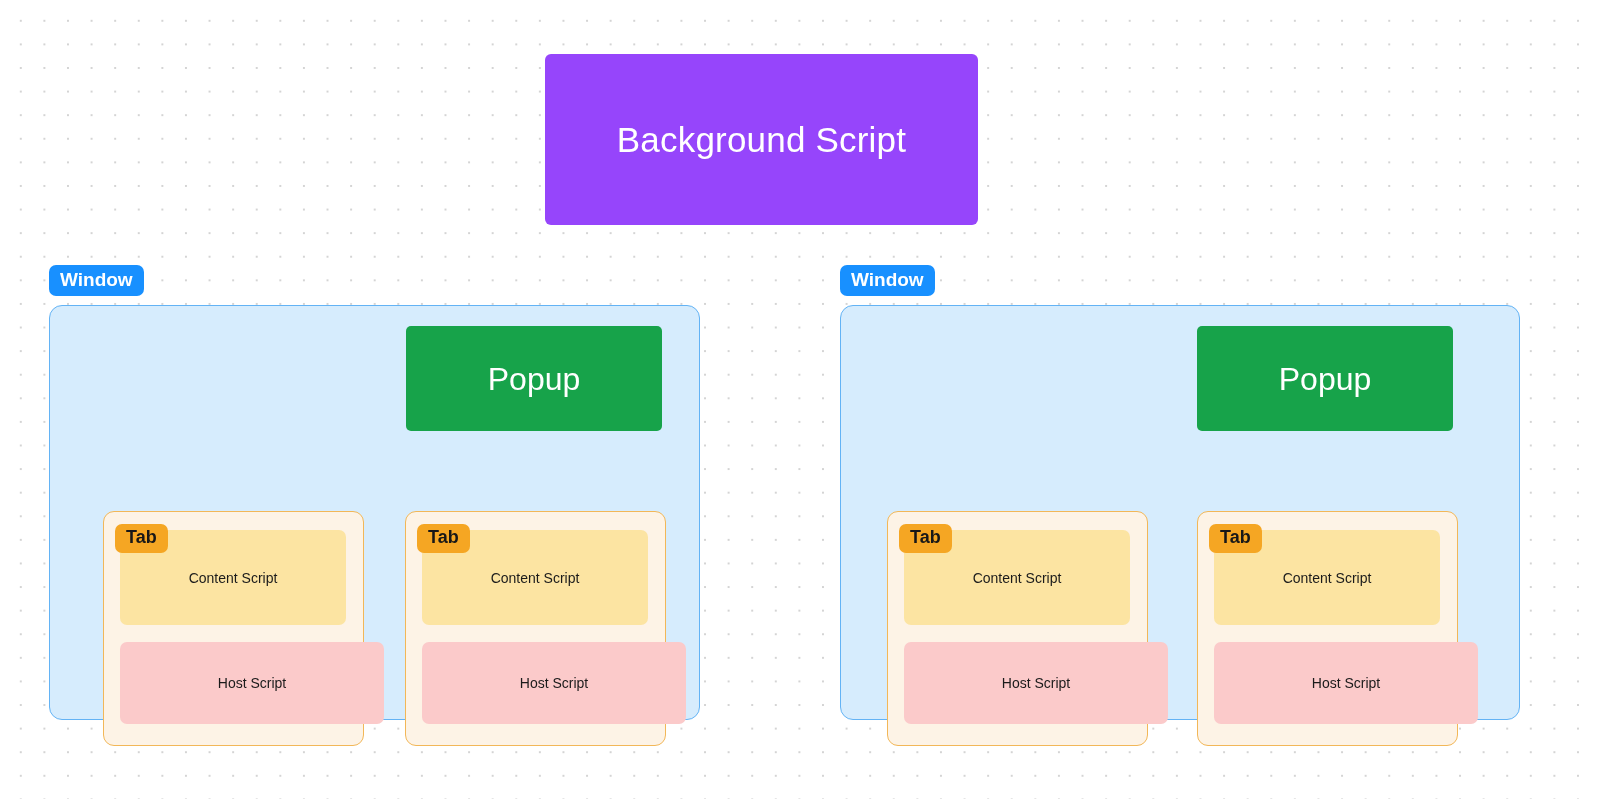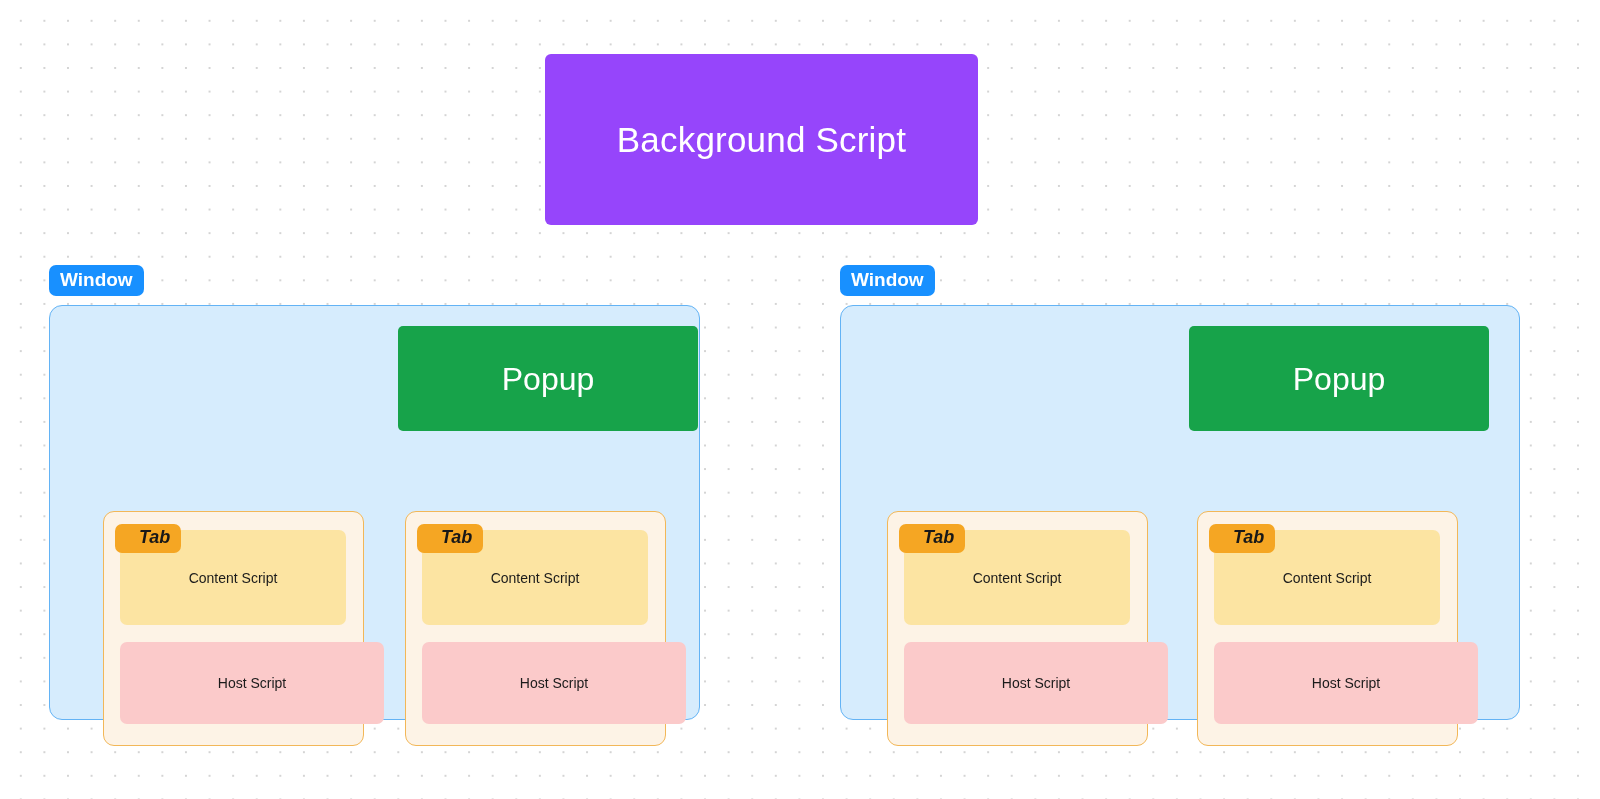--- a/index.html
+++ b/index.html
@@ -76,27 +76,28 @@
     box-sizing: border-box;
     background: #d6ecfd;
     border: 1.6px solid #63b3f5;
     border-radius: 13px;
   }
 
   
   .popup {
     position: absolute;
     top: 20px;
-    width: 300px;
+    width: 256px;
     height: 105px;
     background: #17a34a;
     border-radius: 5px;
     display: flex;
     align-items: center;
     justify-content: center;
+    margin-left: 8px;
   }
   .window-group.left  .popup { left: 348px; }
   .window-group.right .popup { left: 348px; }
   .popup-label {
     color: #ffffff;
     font-size: 32px;
     font-weight: 400;
     line-height: 1;
   }
 
@@ -119,25 +120,24 @@
 
   .tab-badge {
     position: absolute;
     left: 11px;
     top: 12px;
     background: #f5a623;
     color: #181818;
     font-size: 18px;
     font-weight: 700;
     border-radius: 7px;
-    padding: 3px 11px 4px 24px;
+    padding: 3px 11px 4px 11px;
     line-height: 1.2;
     white-space: nowrap;
     z-index: 3;
-    font-style: italic;
   }
 
   .content-script {
     position: absolute;
     left: 16px;
     top: 18px;
     width: 226px;
     height: 95px;
     background: #fce4a2;
     border-radius: 7px;

